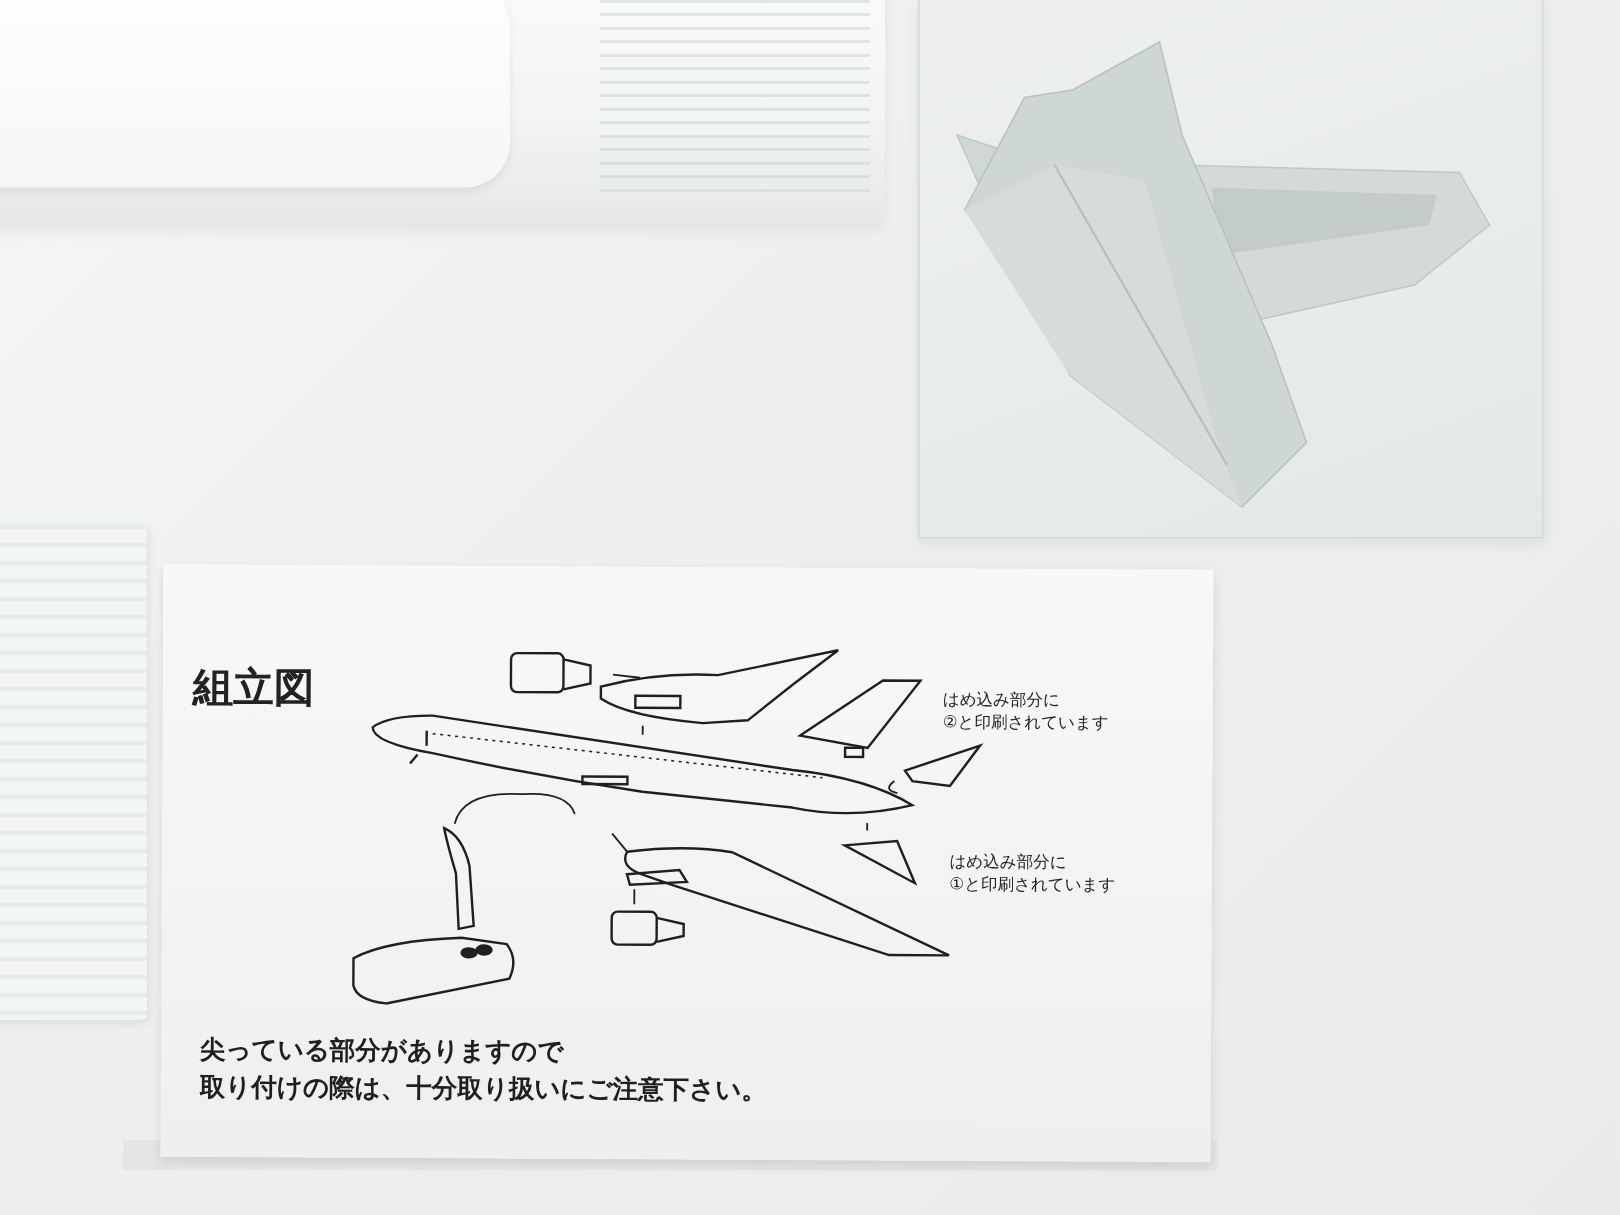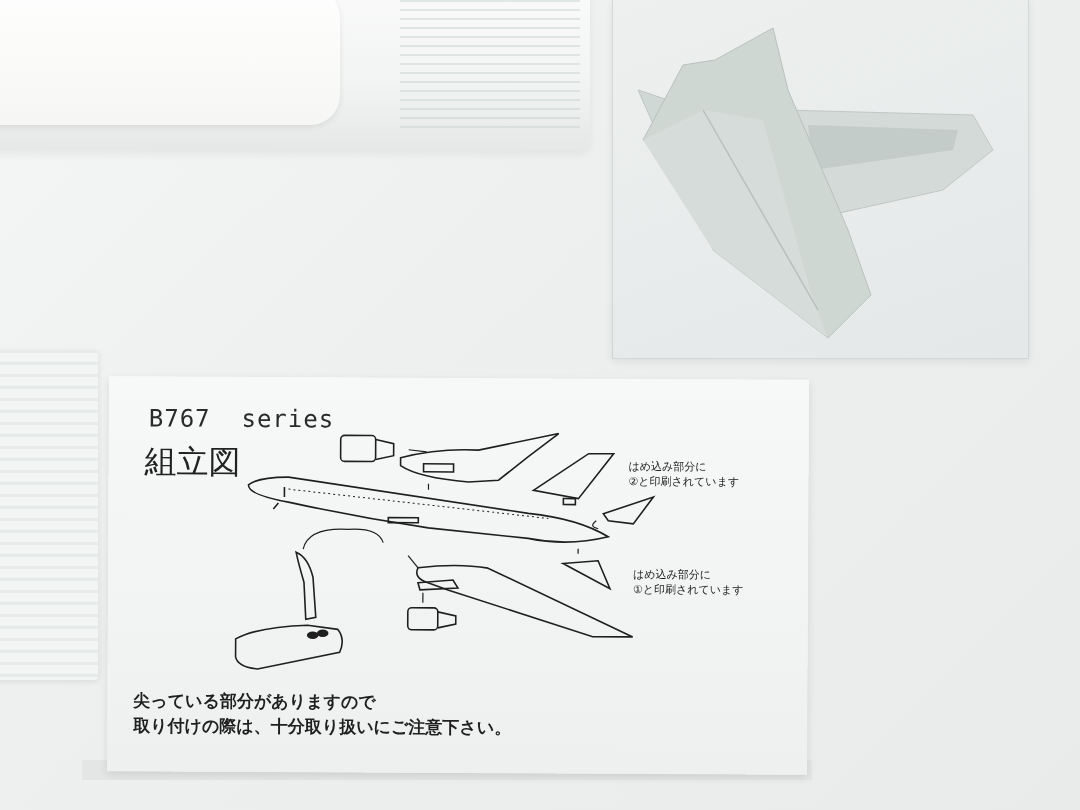--- a/index.html
+++ b/index.html
@@ -24,21 +24,21 @@
   
   .bag-left{left:-10px;top:350px;width:108px;height:330px;
     background:repeating-linear-gradient(180deg,#e6eaea 0 3px,#f3f5f5 3px 12px);
     border-radius:4px;box-shadow:1px 2px 6px rgba(0,0,0,0.08);}
   
   .card{left:108px;top:378px;width:700px;height:395px;
     background:linear-gradient(180deg,#f7f8f8,#eef0f0);
     box-shadow:0 3px 8px rgba(0,0,0,0.10);transform:rotate(0.3deg);}
   .card-shadow{left:82px;top:760px;width:730px;height:20px;background:#e4e6e6;}
   .title1{left:40px;top:28px;font-family:"DejaVu Sans Mono",monospace;font-size:24px;color:#2a2a2a;letter-spacing:1px;}
-  .title2{left:36px;top:64px;font-size:32px;font-weight:normal;color:#222;}
+  .title2{left:20px;top:64px;font-size:27px;font-weight:bold;color:#222;}
   .note{font-size:11px;color:#222;line-height:15px;font-weight:normal;}
   .warn{left:26px;top:312px;font-size:17px;line-height:25px;color:#1f1f1f;font-weight:bold;}
   svg{position:absolute;left:0;top:0;}
 </style>
 </head>
 <body>
 
 <div class="abs bag-top">
   <div class="inner"></div>
   <div class="ziplines"></div>
@@ -56,21 +56,20 @@
     <polygon points="30,140 90,110 150,120 200,300 215,338 100,250" fill="#d6dcd9"></polygon>
     <line x1="90" y1="110" x2="205" y2="310" stroke="#b7c0bd" stroke-width="1.5"></line>
   </svg>
 </div>
 
 <div class="abs bag-left"></div>
 
 <div class="abs card-shadow"></div>
 
 <div class="abs card">
-  <div class="abs title1">B767&nbsp;&nbsp;series</div>
   <div class="abs title2">組立図</div>
 
   <svg width="700" height="395" fill="none" stroke="#1f1f1f" stroke-width="1.6">
 
     <g>
       <rect x="232" y="58" width="35" height="26" rx="4"></rect>
       <path d="M267,62 L285,66 L285,78 L267,82"></path>
     </g>
     <path d="M300,72 L318,74" stroke-width="1.2"></path>
 

